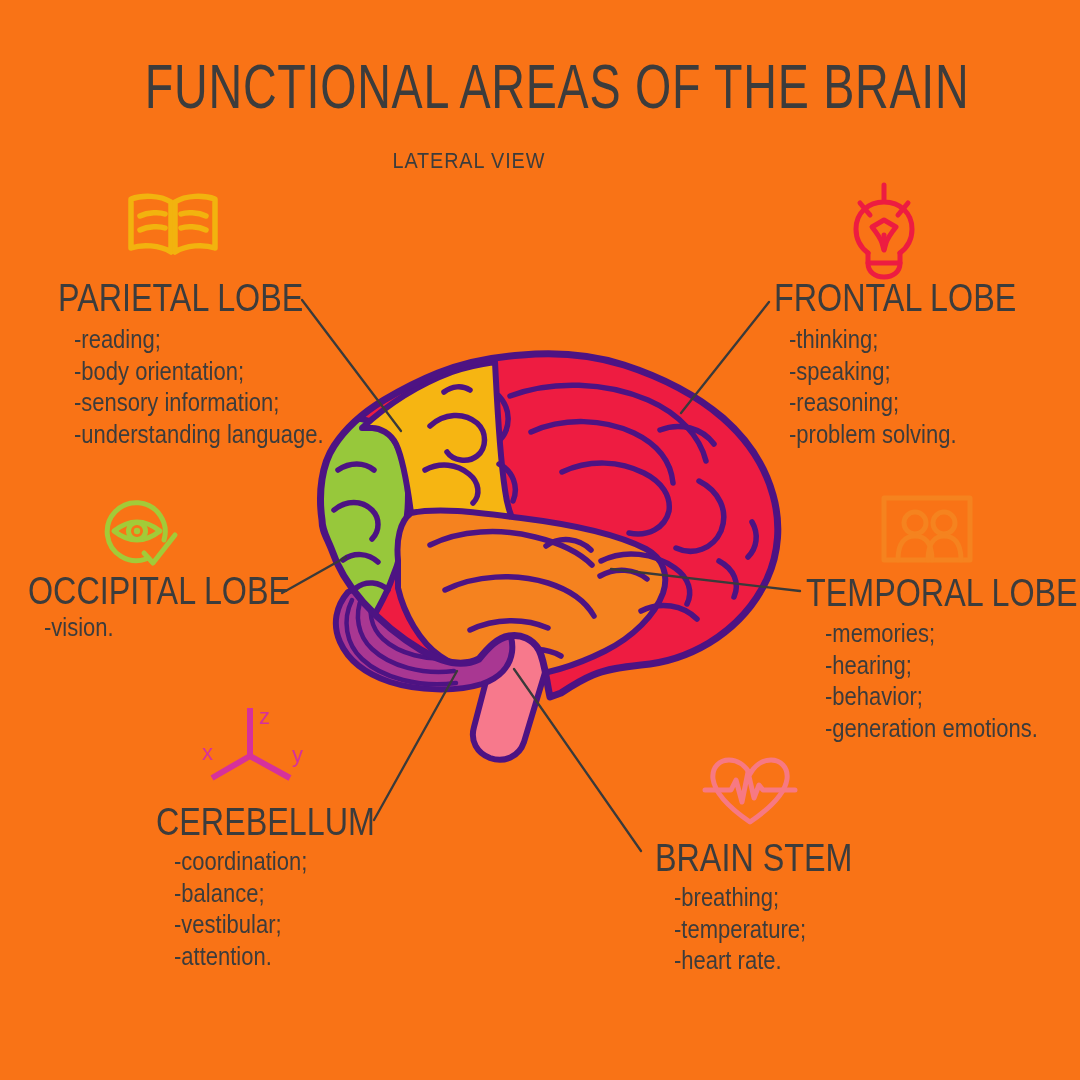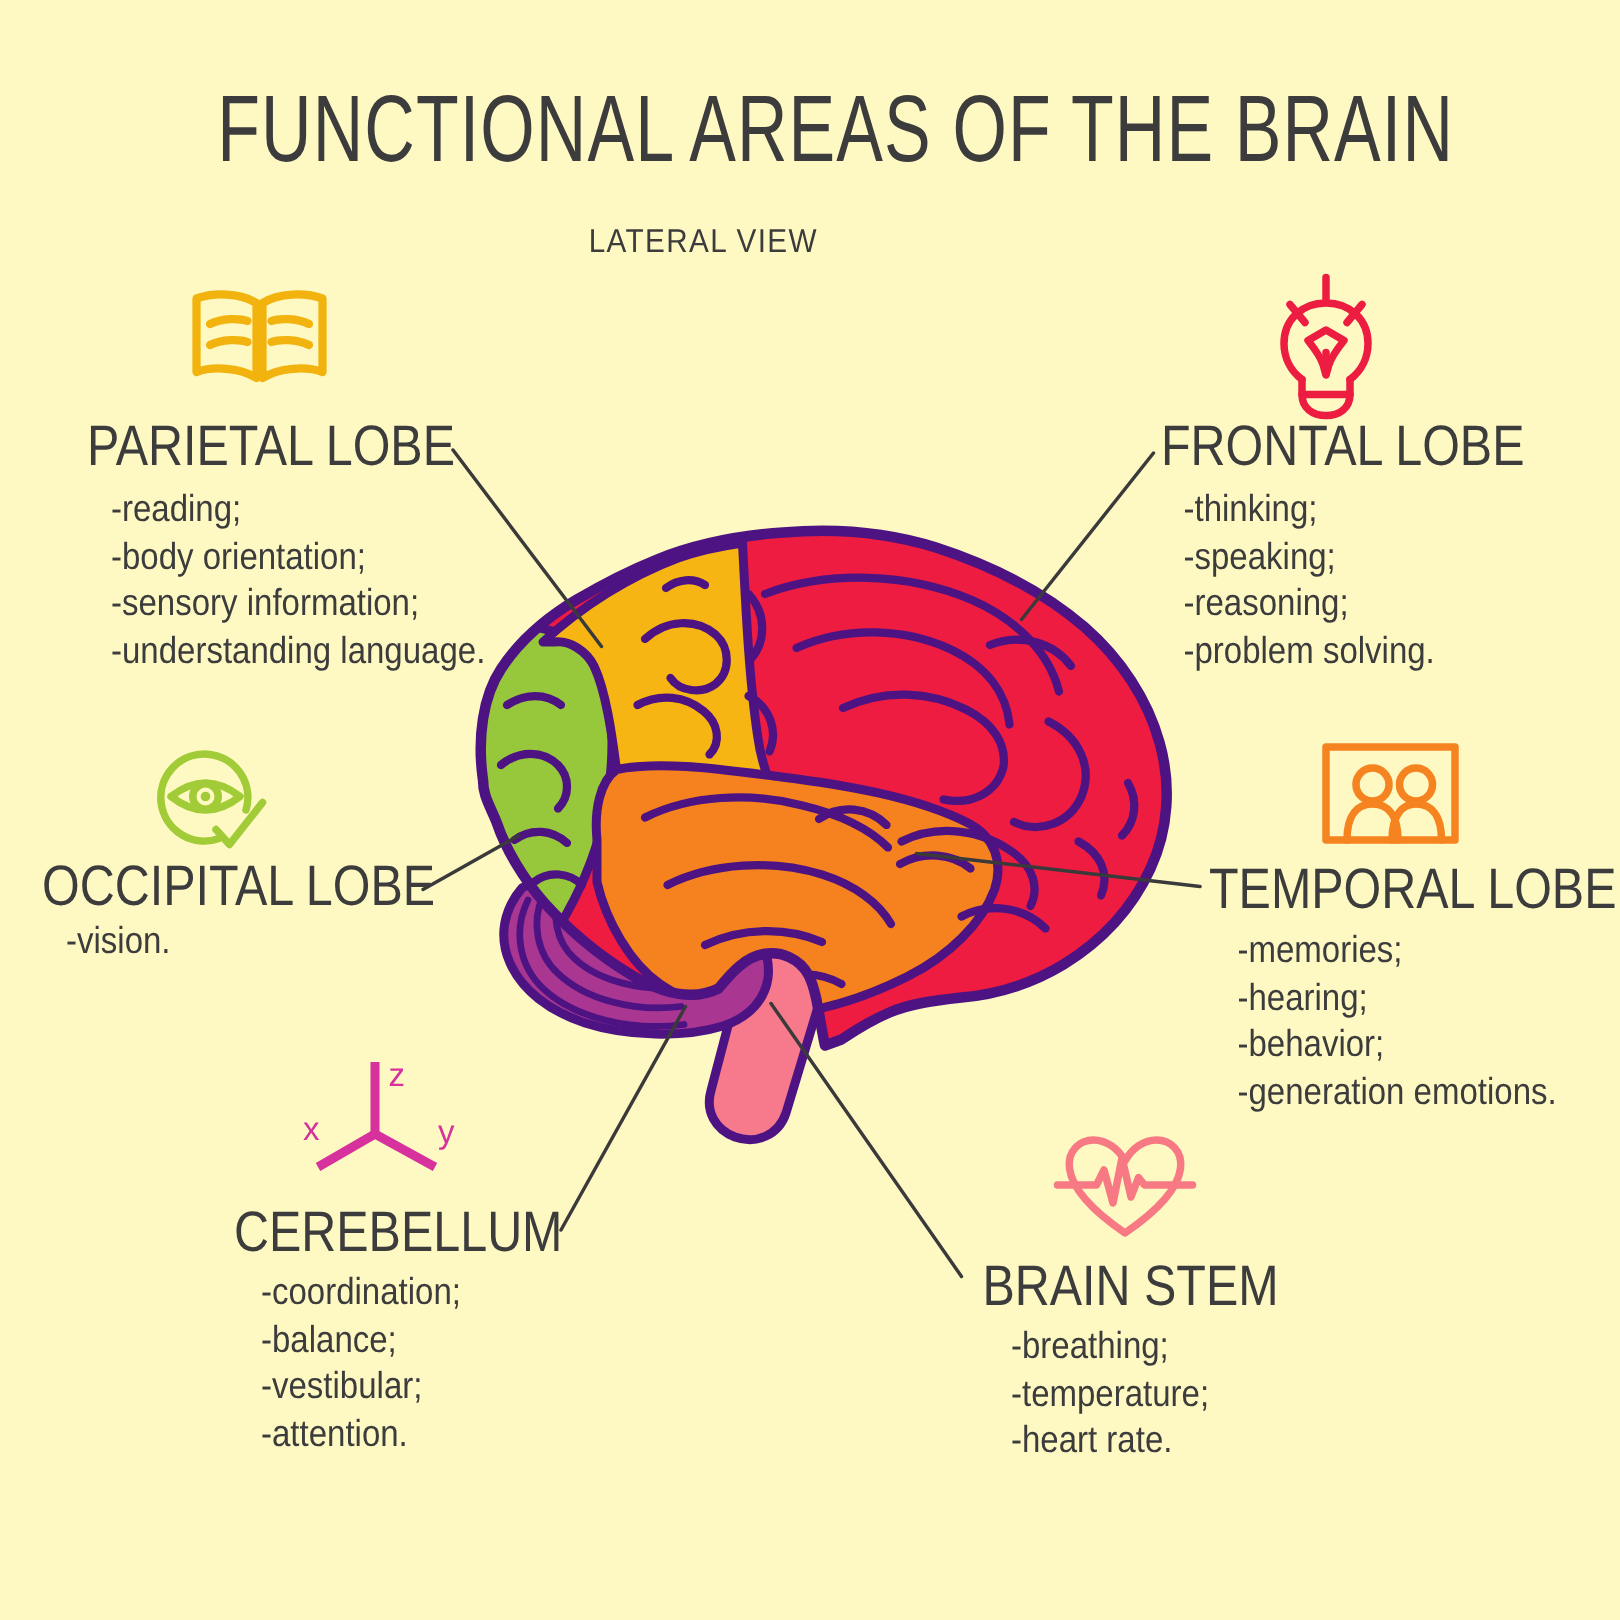--- a/index.html
+++ b/index.html
@@ -1,16 +1,16 @@
 <!DOCTYPE html>
 <html style="--text: #3c3c3c; --leader: #3a3a3a; --outline: #4d1383; --frontal: #ee1c41; --parietal: #f6b512; --occipital: #97c83b; --temporal: #f5821f; --cerebellum: #a93792; --brainstem: #f7798c; --icon-book: #f2b30e; --icon-bulb: #ed1c41; --icon-eye: #a2cb38; --icon-people: #f5831f; --icon-axes: #d6319c; --icon-heart: #f77983;"><head>
 <meta charset="utf-8">
 <style>
   html,body{margin:0;padding:0;background:#fff;}
-  .stage{position:relative;width:1080px;height:1080px;background:#fef9c3;overflow:hidden;
+  .stage{position:relative;width:1080px;height:1080px;background:#f97316;overflow:hidden;
          font-family:"Liberation Sans", sans-serif;color:var(--text,#3c3c3c);}
   .title{position:absolute;left:0;top:50px;width:1080px;text-align:center;}
   .title span{display:inline-block;font-size:63px;font-weight:400;letter-spacing:1px;
               transform:scaleX(.74);transform-origin:center;white-space:nowrap;}
   .subtitle{position:absolute;left:0;top:148px;width:937px;text-align:center;}
   .subtitle span{display:inline-block;font-size:22px;letter-spacing:1px;transform:scaleX(.9);
                  transform-origin:center;white-space:nowrap;}
   .hd{position:absolute;font-size:38px;line-height:1.05;white-space:nowrap;
       transform:scaleX(.85);transform-origin:left top;}
   .fns{position:absolute;font-size:25px;line-height:31.5px;white-space:nowrap;

